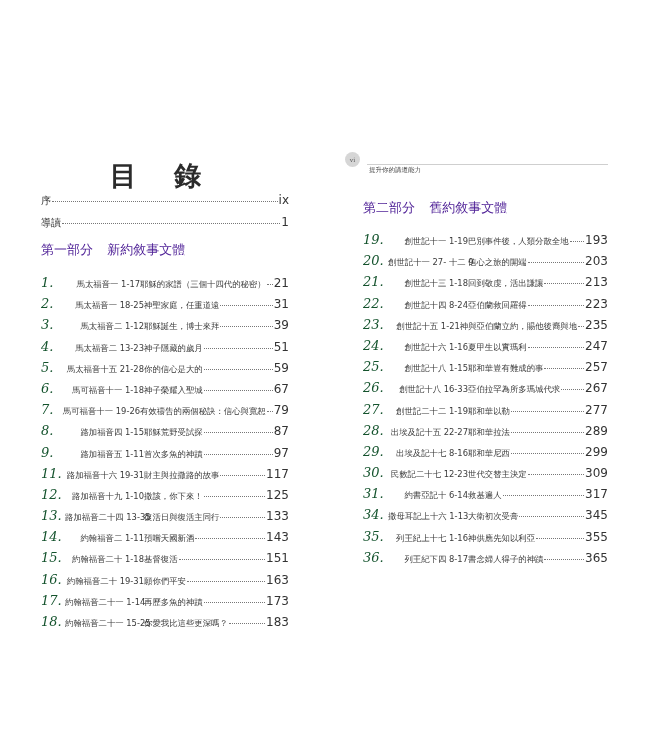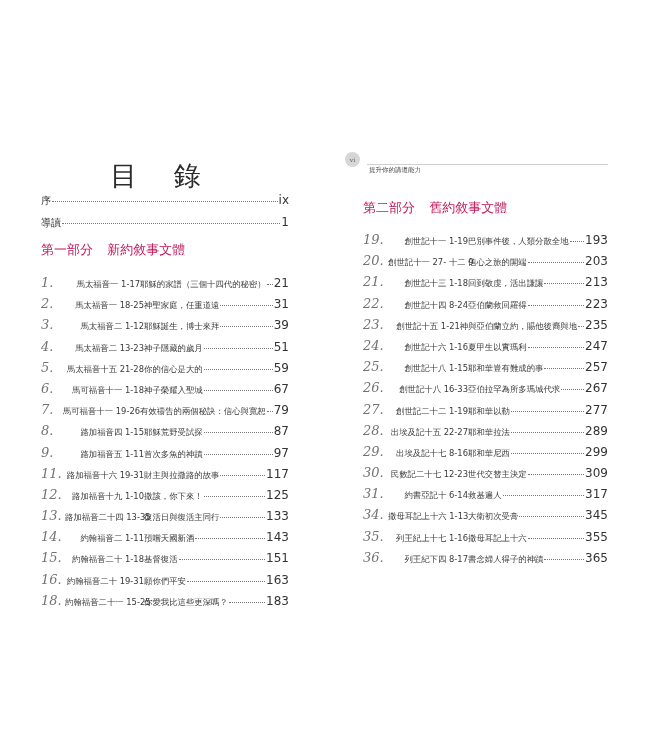--- a/index.html
+++ b/index.html
@@ -25,21 +25,21 @@
 
     .toc-title {
       position: absolute;
       left: 0;
       width: 325px;
       top: 158px;
       text-align: center;
       font-size: 27px;
       letter-spacing: 14px;
       color: #2b2b2b;
-      font-weight: normal;
+      font-weight: bold;
       padding-left: 0;
       box-sizing: border-box;
     }
 
     .front-list {
       position: absolute;
       left: 41px;
       top: 193px;
       width: 248px;
     }
@@ -60,21 +60,21 @@
     }
     .front-item .pg, .toc-row .pg {
       white-space: nowrap;
       font-size: 12px;
       color: #333;
     }
 
     .part-heading {
       position: absolute;
       font-size: 13px;
-      color: #be185d;
+      color: #4c1d95;
       white-space: nowrap;
     }
     .part-heading .part-no { margin-right: 10px; }
     .left-part { left: 41px; top: 241px; }
     .right-part { left: 363px; top: 199px; }
 
     .toc-list {
       position: absolute;
     }
     .left-list { left: 41px; top: 275px; width: 248px; }
@@ -84,21 +84,21 @@
       display: flex;
       align-items: baseline;
       height: 21.2px;
       font-size: 8.4px;
       color: #3a3a3a;
     }
     .toc-row .num {
       font-family: "DejaVu Serif", "Liberation Serif", serif;
       font-style: italic;
       font-size: 13px;
-      color: #737373;
+      color: #14532d;
       white-space: nowrap;
       margin-right: 3px;
     }
     .left-list .toc-row .num { width: 21px; }
     .right-list .toc-row .num { width: 22px; }
     .toc-row .ref {
       white-space: nowrap;
       text-align: right;
     }
     .left-list .toc-row .ref { width: 79px; }
@@ -266,20 +266,27 @@
         <span class="pg">151</span>
       </div>
       <div class="toc-row">
         <span class="num">16.</span>
         <span class="ref">約翰福音二十 19-31</span>
         <span class="ttl">願你們平安</span>
         <span class="leader"></span>
         <span class="pg">163</span>
       </div>
       <div class="toc-row">
+        <span class="num">17.</span>
+        <span class="ref">約翰福音二十一 1-14</span>
+        <span class="ttl">再歷多魚的神蹟</span>
+        <span class="leader"></span>
+        <span class="pg">173</span>
+      </div>
+      <div class="toc-row">
         <span class="num">18.</span>
         <span class="ref">約翰福音二十一 15-25</span>
         <span class="ttl">你愛我比這些更深嗎？</span>
         <span class="leader"></span>
         <span class="pg">183</span>
       </div>
     </div>
 </div>
 
 <div class="page page-right"></div>
@@ -390,21 +397,21 @@
     <div class="toc-row">
       <span class="num">34.</span>
       <span class="ref">撒母耳記上十六 1-13</span>
       <span class="ttl">大衛初次受膏</span>
       <span class="leader"></span>
       <span class="pg">345</span>
     </div>
     <div class="toc-row">
       <span class="num">35.</span>
       <span class="ref">列王紀上十七 1-16</span>
-      <span class="ttl">撒母耳記上十六</span>
+      <span class="ttl">神供應先知以利亞</span>
       <span class="leader"></span>
       <span class="pg">355</span>
     </div>
     <div class="toc-row">
       <span class="num">36.</span>
       <span class="ref">列王紀下四 8-17</span>
       <span class="ttl">書念婦人得子的神蹟</span>
       <span class="leader"></span>
       <span class="pg">365</span>
     </div>

